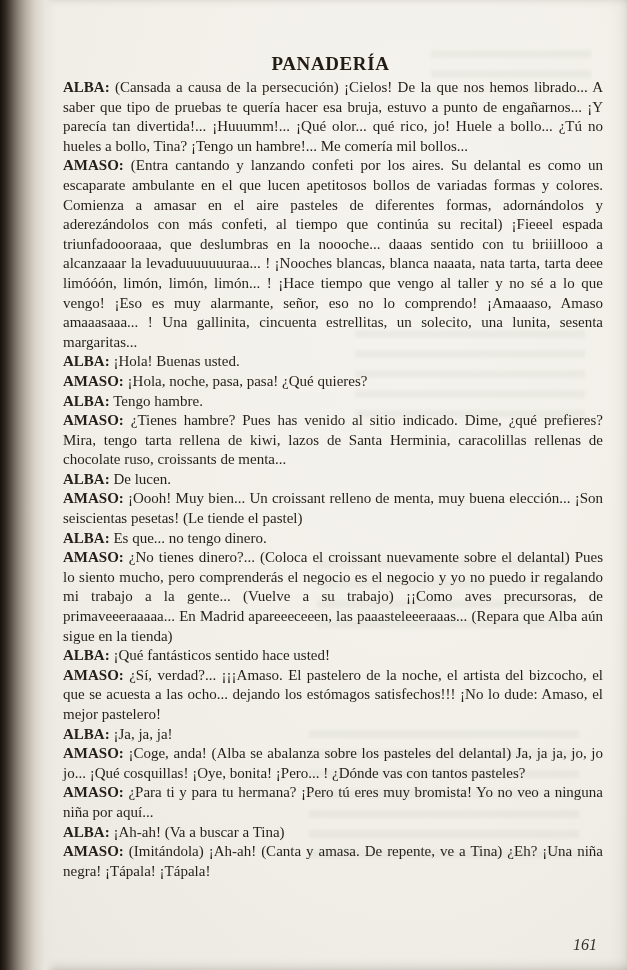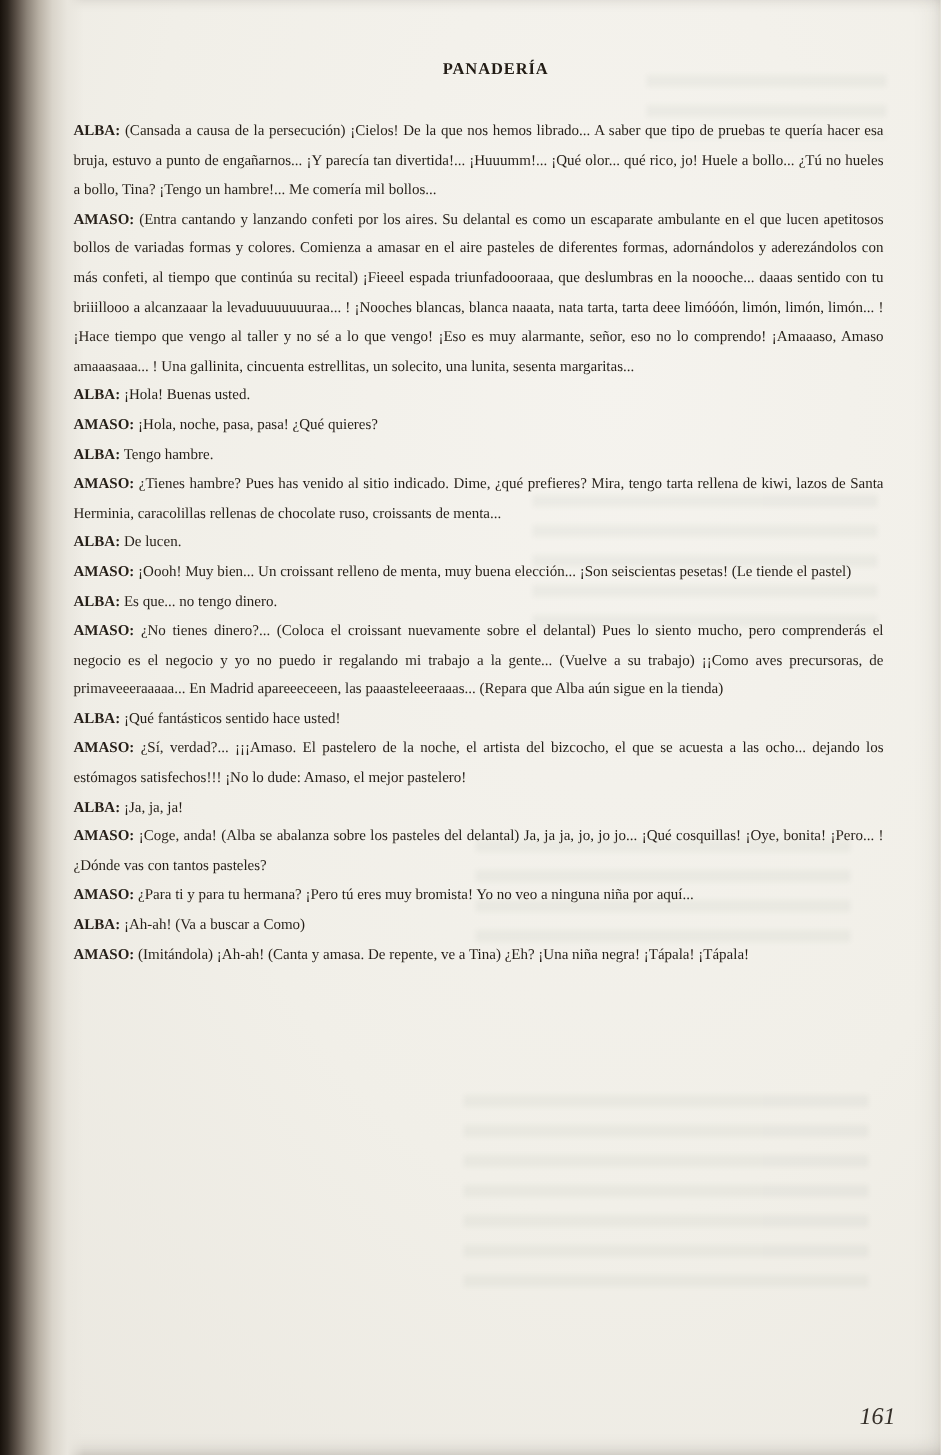--- a/index.html
+++ b/index.html
@@ -46,36 +46,36 @@
       #5c6e60 0px, #5c6e60 8px,
       transparent 8px, transparent 20px);
     pointer-events: none;
   }
   .st1 { top: 50px;  right: 36px; width: 160px; height: 42px; }
   .st2 { top: 330px; right: 42px; width: 230px; height: 90px; }
   .st3 { top: 560px; right: 60px; width: 250px; height: 70px; }
   .st4 { top: 730px; right: 48px; width: 270px; height: 130px; }
   .title {
     position: absolute;
-    top: 40px;
+    top: 53px;
     left: 62px;
     right: 28px;
     margin: 0;
     text-align: center;
-    font-size: 11px;
+    font-size: 19px;
     font-weight: bold;
     letter-spacing: 0.6px;
     color: #221c15;
   }
   .text {
     position: absolute;
     top: 78px;
-    left: 49px;
+    left: 63px;
     width: 540px;
-    font-size: 10px;
+    font-size: 15px;
     line-height: 19.6px;
     text-align: justify;
     color: #261f18;
     -webkit-hyphens: auto;
     hyphens: auto;
   }
   .line {
     margin: 0;
   }
   .speaker {
@@ -112,18 +112,18 @@
       <p class="line"><b class="speaker">AMASO:</b> <span class="speech">¿Tienes hambre? Pues has venido al sitio indicado. Dime, ¿qué prefieres? Mira, tengo tarta rellena de kiwi, lazos de Santa Herminia, caracolillas rellenas de chocolate ruso, croissants de menta...</span></p>
       <p class="line"><b class="speaker">ALBA:</b> <span class="speech">De lucen.</span></p>
       <p class="line"><b class="speaker">AMASO:</b> <span class="speech">¡Oooh! Muy bien... Un croissant relleno de menta, muy buena elección... ¡Son seiscientas pesetas! (Le tiende el pastel)</span></p>
       <p class="line"><b class="speaker">ALBA:</b> <span class="speech">Es que... no tengo dinero.</span></p>
       <p class="line"><b class="speaker">AMASO:</b> <span class="speech">¿No tienes dinero?... (Coloca el croissant nuevamente sobre el delantal) Pues lo siento mucho, pero comprenderás el negocio es el negocio y yo no puedo ir regalando mi trabajo a la gente... (Vuelve a su trabajo) ¡¡Como aves precursoras, de primaveeeraaaaa... En Madrid apareeeceeen, las paaasteleeeraaas... (Repara que Alba aún sigue en la tienda)</span></p>
       <p class="line"><b class="speaker">ALBA:</b> <span class="speech">¡Qué fantásticos sentido hace usted!</span></p>
       <p class="line"><b class="speaker">AMASO:</b> <span class="speech">¿Sí, verdad?... ¡¡¡Amaso. El pastelero de la noche, el artista del bizcocho, el que se acuesta a las ocho... dejando los estómagos satisfechos!!! ¡No lo dude: Amaso, el mejor pastelero!</span></p>
       <p class="line"><b class="speaker">ALBA:</b> <span class="speech">¡Ja, ja, ja!</span></p>
       <p class="line"><b class="speaker">AMASO:</b> <span class="speech">¡Coge, anda! (Alba se abalanza sobre los pasteles del delantal) Ja, ja ja, jo, jo jo... ¡Qué cosquillas! ¡Oye, bonita! ¡Pero... ! ¿Dónde vas con tantos pasteles?</span></p>
       <p class="line"><b class="speaker">AMASO:</b> <span class="speech">¿Para ti y para tu hermana? ¡Pero tú eres muy bromista! Yo no veo a ninguna niña por aquí...</span></p>
-      <p class="line"><b class="speaker">ALBA:</b> <span class="speech">¡Ah-ah! (Va a buscar a Como)</span></p>
+      <p class="line"><b class="speaker">ALBA:</b> <span class="speech">¡Ah-ah! (Va a buscar a Tina)</span></p>
       <p class="line"><b class="speaker">AMASO:</b> <span class="speech">(Imitándola) ¡Ah-ah! (Canta y amasa. De repente, ve a Tina) ¿Eh? ¡Una niña negra! ¡Tápala! ¡Tápala!</span></p>
     </main>
 
   <div class="pagenum">161</div>
 </div>
 
 </body></html>

